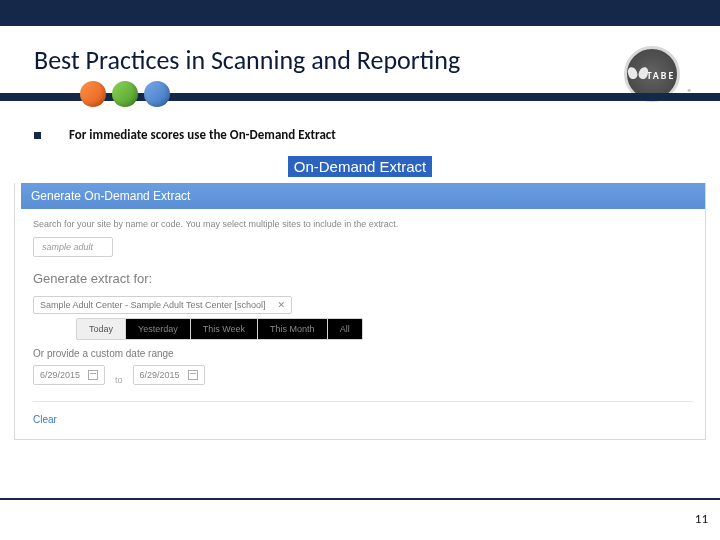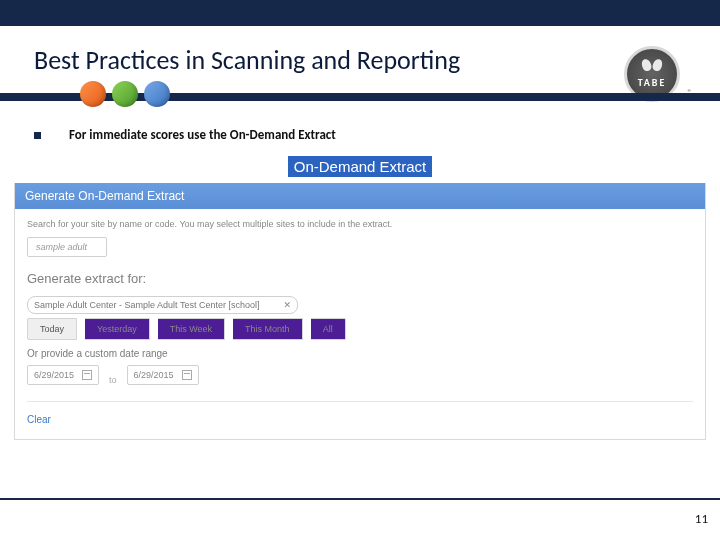--- a/index.html
+++ b/index.html
@@ -7,21 +7,21 @@
   .slide { position: relative; width: 720px; height: 540px; overflow: hidden; }
 
   
   .topbar { height: 26px; background: #16284a; }
 
   
   .title-row { padding: 18px 0 10px 34px; position: relative; }
   .title-row h1 { font-size: 26px; font-weight: 400; color: #0c1b3b; font-family: Calibri, Arial, sans-serif; }
 
   
-  .logo { position: absolute; right: 40px; top: 46px; width: 56px; height: 56px; border-radius: 50%; background: radial-gradient(circle at 50% 50%, #636363 0%, #4a4a4a 70%, #3a3a3a 100%); display: flex; flex-direction: column; align-items: center; justify-content: center; border: 3px solid #d8d8d8; }
+  .logo { position: absolute; right: 40px; top: 46px; width: 56px; height: 56px; border-radius: 50%; background: radial-gradient(circle at 50% 50%, #636363 0%, #4a4a4a 70%, #3a3a3a 100%); display: flex; flex-direction: row; align-items: center; justify-content: center; border: 3px solid #d8d8d8; }
   .logo .leaf { width: 18px; height: 14px; position: relative; }
   .logo .leaf::before, .logo .leaf::after { content: ""; position: absolute; width: 9px; height: 12px; background: #e9e9e9; border-radius: 60% 60% 50% 50%; }
   .logo .leaf::before { left: -1px; transform: rotate(-20deg); }
   .logo .leaf::after  { right: -1px; transform: rotate(20deg); }
   .logo .txt { font-size: 10px; letter-spacing: 2px; color: #fff; margin-top: 3px; font-weight: 600; }
   .reg { position: absolute; right: 28px; top: 86px; font-size: 9px; color: #555; }
 
   
   .sep { position: relative; height: 26px; }
   .sep .line-thick { position: absolute; top: 9px; left: 0; right: 0; height: 6px; background: #16284a; }
@@ -35,34 +35,34 @@
   
   .bullet-row { display: flex; padding: 14px 0 8px 34px; align-items: baseline; }
   .bullet-row .sq { width: 7px; height: 7px; background: #16284a; margin-right: 28px; margin-top: 6px; flex: none; }
   .bullet-row .txt { font-size: 13px; font-weight: 600; color: #111; }
 
   
   .hl-wrap { text-align: center; margin-top: 6px; }
   .hl { display: inline-block; background: #2b63c0; color: #fff; font-size: 15px; padding: 2px 6px; font-family: "Segoe UI", Arial, sans-serif; }
 
   
-  .panel { margin: 6px 14px 0 14px; border: 1px solid #d9d9d9; border-top: none; font-family: "Segoe UI", Arial, sans-serif; color: #555; font-size: 10px; }
+  .panel { margin: 6px 14px 0 14px; border: 1px solid #d9d9d9; border-top: none; font-family: "Segoe UI", Arial, sans-serif; color: #555; font-size: 10px; padding-left: 6px; }
   .panel-head { background: linear-gradient(#6a9de0,#5a8fd6); color: #fff; padding: 6px 10px; font-size: 12px; }
   .panel-body { padding: 10px 12px 14px 12px; }
   .helper { color: #888; margin-bottom: 8px; font-size: 9px; }
   .chip-input { display: inline-block; border: 1px solid #d0d0d0; border-radius: 2px; padding: 4px 8px; font-size: 9px; color: #999; min-width: 80px; font-style: italic; }
 
   .section-h { color: #808080; font-size: 13px; margin: 14px 0 10px 0; font-weight: 400; }
   .sub { color: #7a7a7a; font-size: 10px; margin: 8px 0 6px 0; }
 
-  .tag { display: inline-flex; align-items: center; border: 1px solid #d0d0d0; border-radius: 8px; padding: 3px 6px; font-size: 9px; color: #777; gap: 24px; }
+  .tag { display: inline-flex; align-items: center; border: 1px solid #d0d0d0; border-radius: 2px; padding: 3px 6px; font-size: 9px; color: #777; gap: 12px; }
   .tag .x { color: #888; cursor: default; }
 
-  .pills { display: flex; gap: 8px; margin-top: 4px; }
-  .pill { border: 1px solid #d4d4d4; border-left: none; padding: 5px 12px; font-size: 9px; color: #888; background: #4c1d95; }
+  .pills { display: flex; gap: 0; margin-top: 4px; margin-left: 43px; }
+  .pill { border: 1px solid #d4d4d4; border-left: none; padding: 5px 12px; font-size: 9px; color: #888; background: #000000; }
   .pill:first-child { border-left: 1px solid #d4d4d4; border-radius: 2px 0 0 2px; }
   .pill:last-child { border-radius: 0 2px 2px 0; }
   .pill.active { background: #efefef; color: #555; }
 
   .date-row { display: flex; align-items: flex-end; gap: 10px; margin-top: 4px; }
   .date-box { display: inline-flex; align-items: center; border: 1px solid #d0d0d0; border-radius: 2px; padding: 4px 6px; font-size: 9px; color: #888; gap: 8px; }
   .cal-ico { width: 10px; height: 10px; border: 1px solid #aaa; position: relative; }
   .cal-ico::before { content: ""; position: absolute; top: 2px; left: 1px; right: 1px; height: 1px; background: #aaa; }
   .to { color: #aaa; font-size: 9px; }
 

